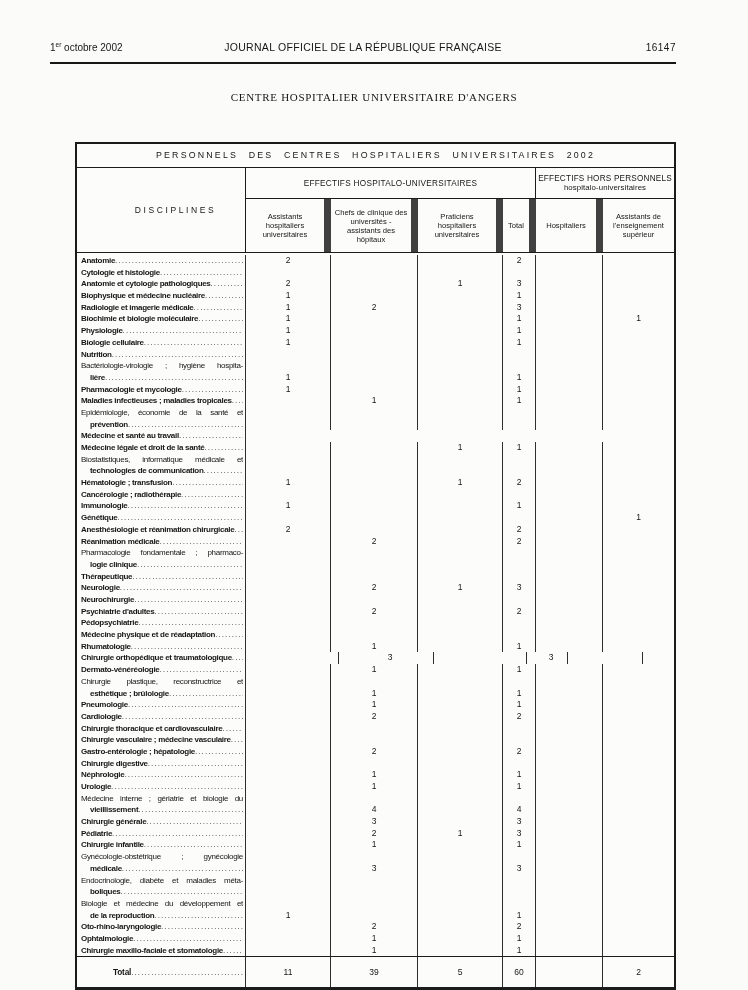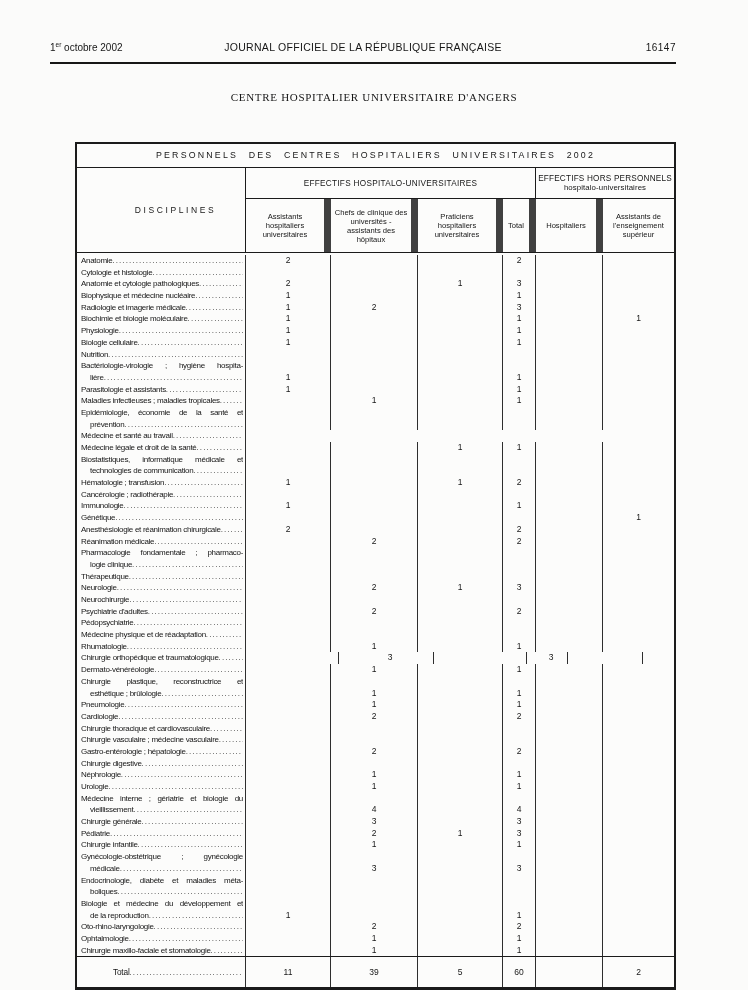--- a/index.html
+++ b/index.html
@@ -72,21 +72,21 @@
   .t-body{padding-top:2px;}
   .brow{display:flex;}
   .label-cell{
     width:169px;border-right:1px solid #2e2e2e;
     padding:0 2px 0 4px;overflow:hidden;
     font-size:8px;letter-spacing:-.3px;
   }
   .label-line{height:11.7px;line-height:11.7px;display:flex;overflow:hidden;white-space:nowrap;}
   .label-line.justify{display:block;text-align:justify;text-align-last:justify;}
   .label-line.indent{padding-left:9px;}
-  .label-text{white-space:pre;}
+  .label-text{white-space:pre;font-weight:bold;}
   .leader{flex:1;overflow:hidden;white-space:nowrap;}
   .leader::after{
     content:"......................................................................................................";
     font-size:8px;letter-spacing:1.1px;color:#222;
   }
   .vcell{
     display:flex;align-items:flex-end;justify-content:center;
     border-right:1px solid #2e2e2e;overflow:hidden;
     font-size:8.5px;
   }
@@ -395,21 +395,21 @@
           <div class="cell vcell c4">
             <span></span>
           </div>
           <div class="cell vcell c5">
             <span></span>
           </div>
         </div>
         <div class="brow" style="height: 11.7px;">
           <div class="cell label-cell">
             <div class="label-line">
-              <span class="label-text">Parasitologie et assistants</span>
+              <span class="label-text">Pharmacologie et mycologie</span>
               <span class="leader"></span>
             </div>
           </div>
           <div class="cell vcell c0">
             <span>1</span>
           </div>
           <div class="cell vcell c1">
             <span></span>
           </div>
           <div class="cell vcell c2">

